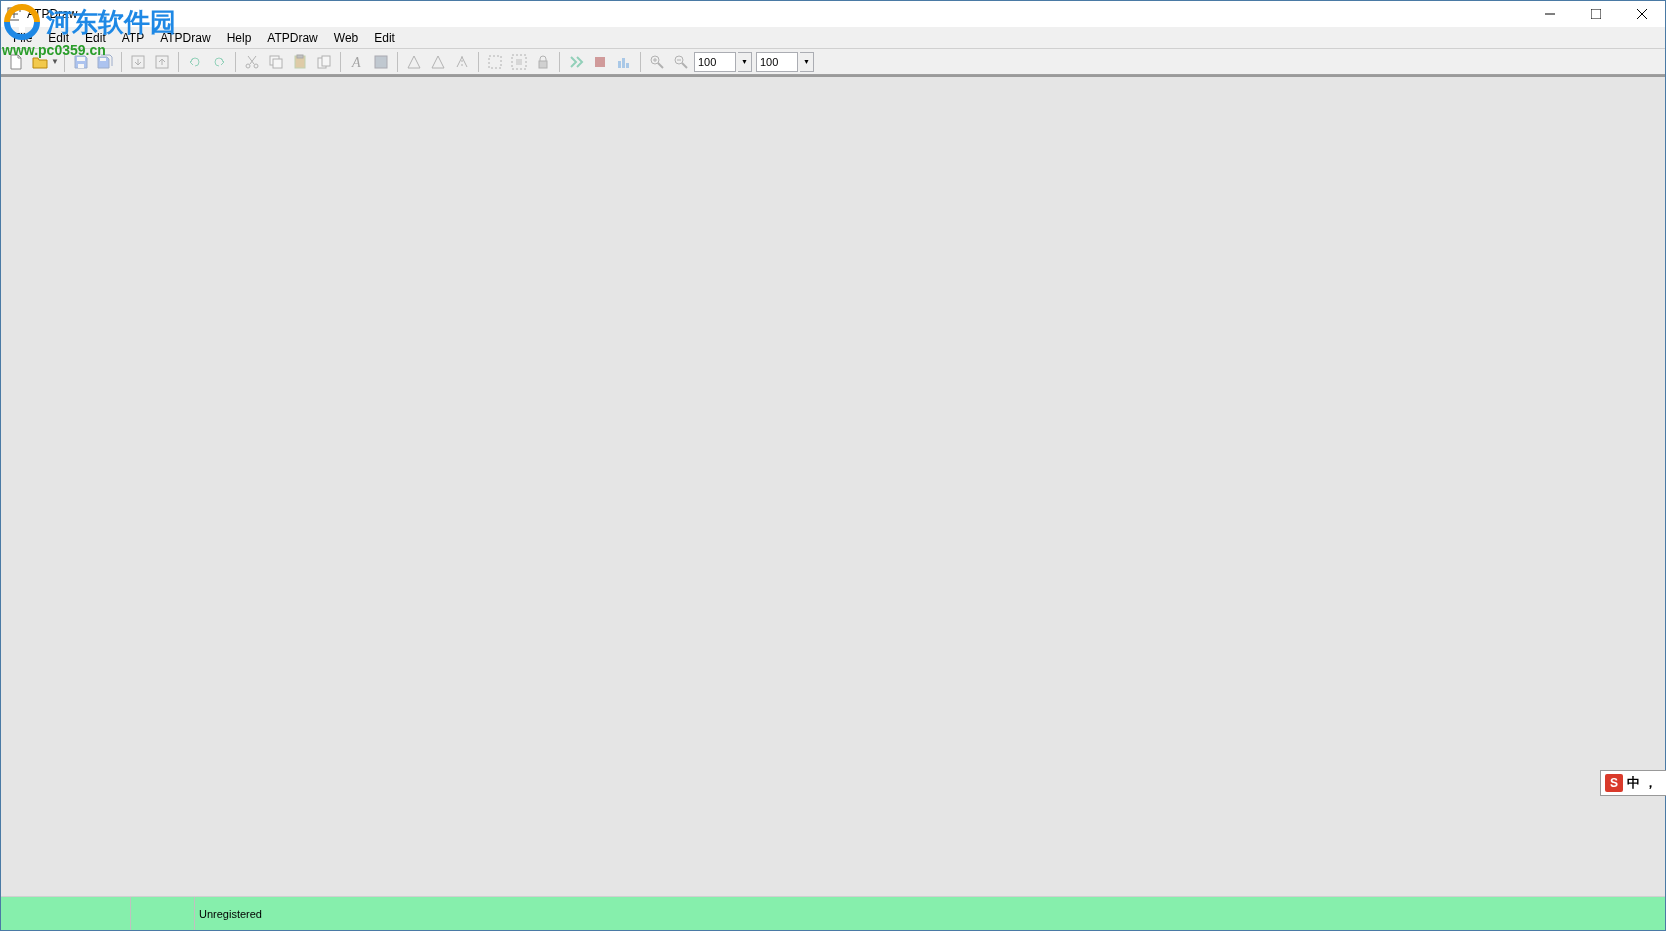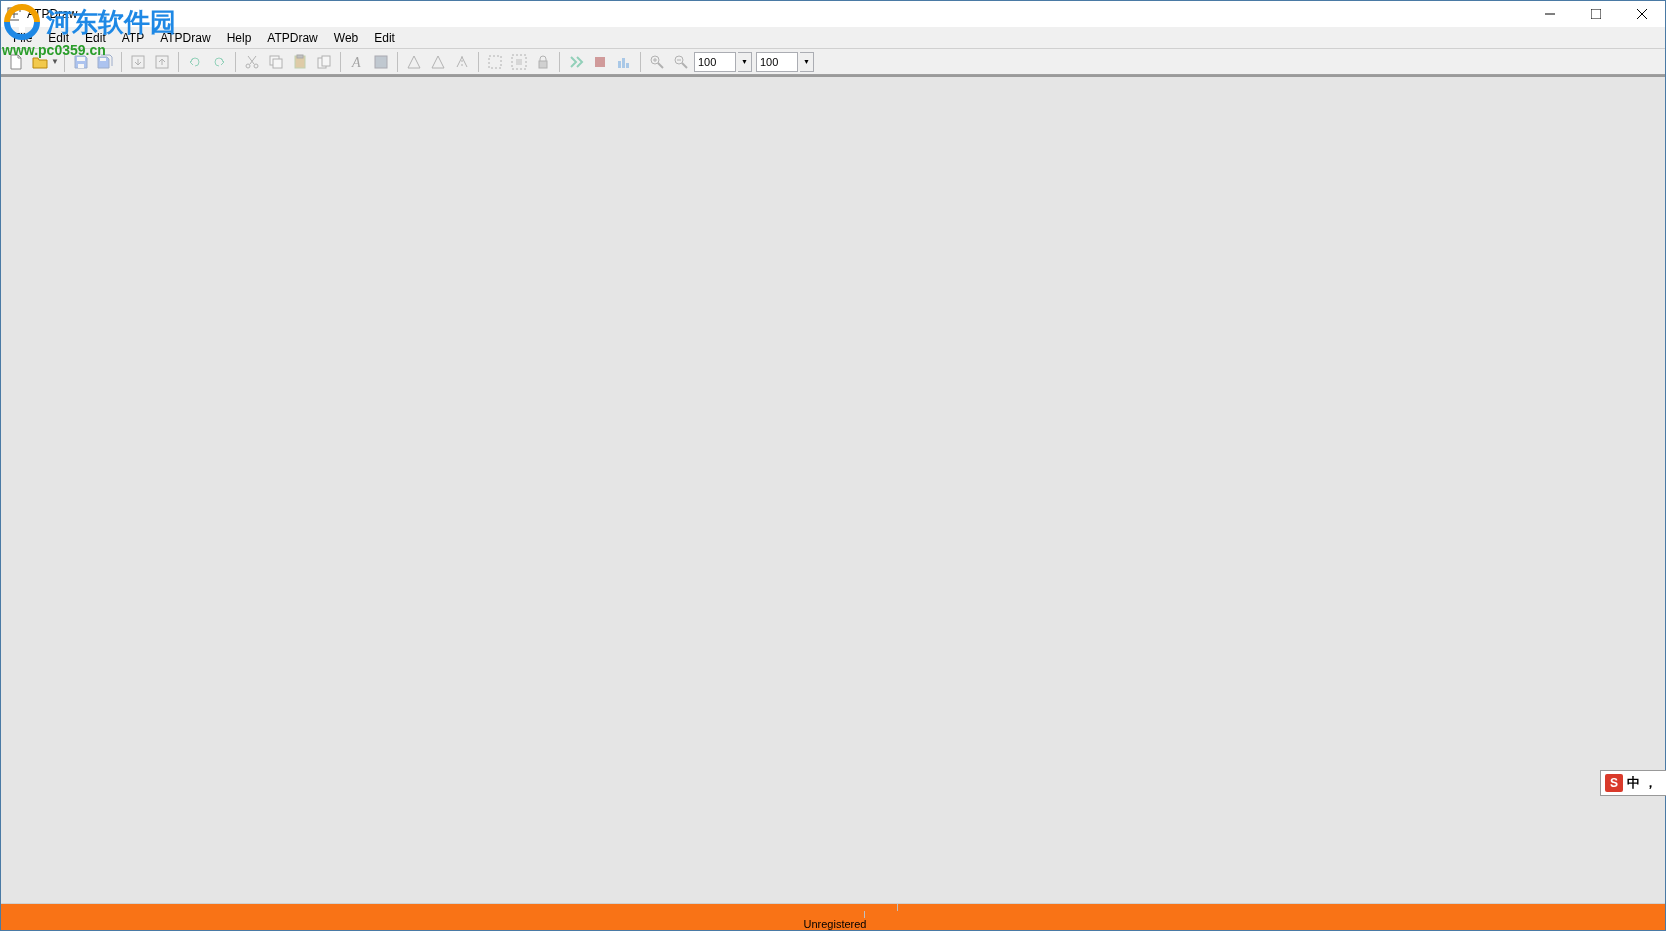--- a/index.html
+++ b/index.html
@@ -105,27 +105,26 @@
 }
 
 .canvas-area {
   flex: 1;
   background: #e5e5e5;
   position: relative;
   border-top: 2px solid #9a9a9a;
 }
 
 .statusbar {
-  height: 27px;
-  background: #f97316;
+  height: 34px;
+  background: #86efac;
   display: flex;
   align-items: center;
   border-top: 1px solid #d0d0d0;
   font-size: 11px;
-  flex-direction: column;
 }
 .status-seg {
   border-right: 1px solid #c0c0c0;
   height: 100%;
   display: flex;
   align-items: center;
   padding: 0 6px;
 }
 .status-seg.first { width: 130px; }
 .status-seg.second { width: 64px; }

